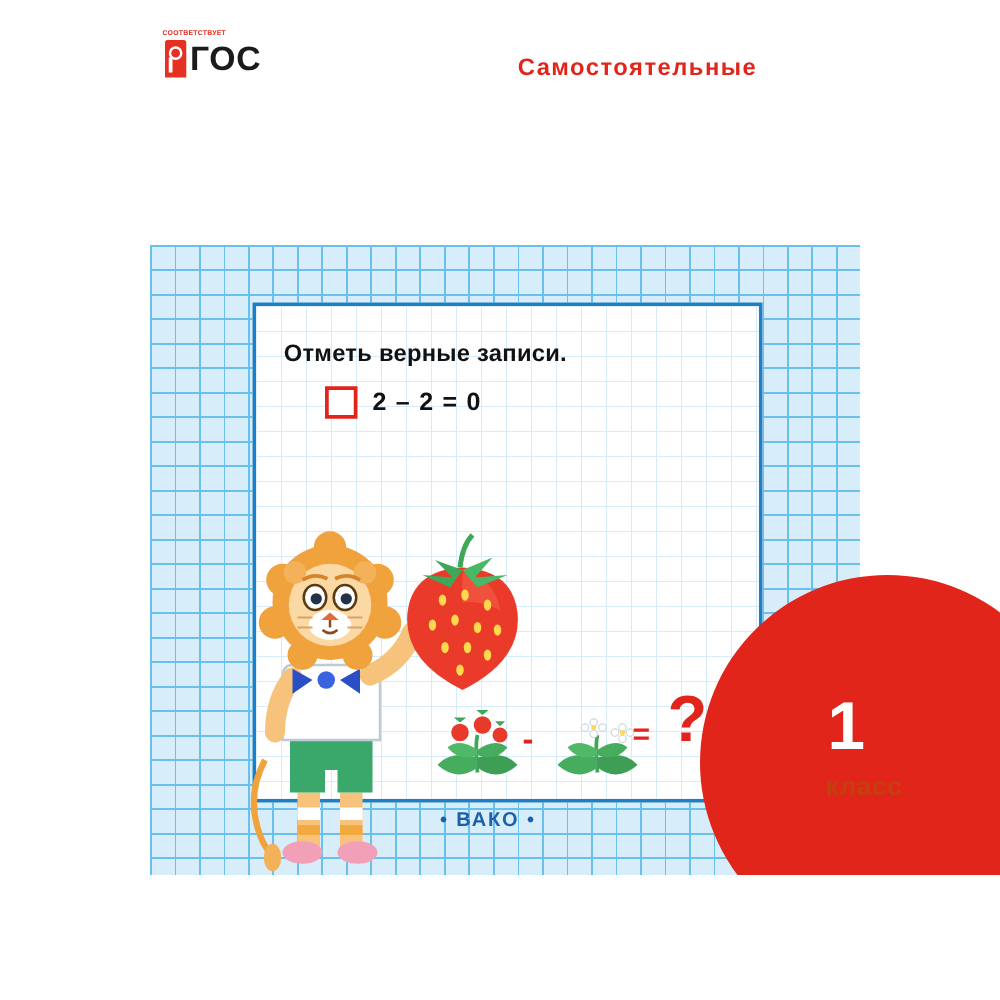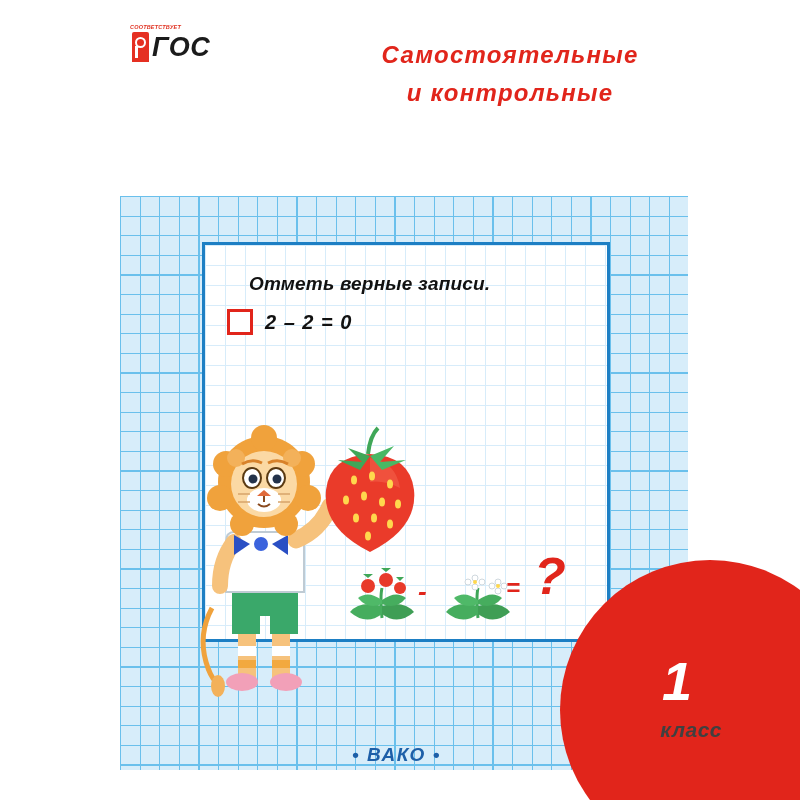--- a/index.html
+++ b/index.html
@@ -9,24 +9,23 @@
   }
   body {
     width: 800px;
     height: 800px;
     font-family: "Liberation Sans", sans-serif;
     overflow: hidden;
   }
   .cover {
     position: relative;
     width: 800px;
-    height: 800px;
+    height: 700px;
     background: #ffffff;
     overflow: hidden;
-    font-style: italic;
   }
 
   
   .gost-badge {
     position: absolute;
     left: 128px;
     top: 18px;
     width: 104px;
     height: 56px;
   }
@@ -85,21 +84,21 @@
   .title-block {
     position: absolute;
     left: 250px;
     top: 36px;
     width: 520px;
     text-align: center;
   }
   .title-line {
     color: #e1251b;
     font-weight: bold;
-    font-size: 24px;
+    font-size: 19px;
     letter-spacing: 1.2px;
     line-height: 38px;
     white-space: nowrap;
   }
 
   
   .grid-panel {
     position: absolute;
     left: 120px;
     top: 196px;
@@ -138,31 +137,31 @@
       #ffffff;
   }
   .task-text {
     position: absolute;
     left: 22px;
     top: 28px;
     font-size: 19px;
     font-weight: bold;
     color: #111111;
     letter-spacing: 0.2px;
-    margin-left: 22px;
   }
   .expr-grid {
     position: absolute;
     left: 22px;
     top: 64px;
     width: 370px;
   }
   .expr-row {
     display: flex;
     margin-bottom: 12px;
+    margin-left: 33px;
   }
   .expr-cell {
     display: flex;
     align-items: center;
     width: 186px;
   }
   .checkbox {
     width: 26px;
     height: 26px;
     border: 3px solid #e1251b;
@@ -247,51 +246,50 @@
     bottom: 92px;
     color: #ffffff;
     font-size: 54px;
     font-weight: bold;
     line-height: 54px;
   }
   .grade-word {
     position: absolute;
     right: 78px;
     bottom: 58px;
-    color: #404040;
+    color: #c2410c;
     font-size: 21px;
     font-weight: bold;
     letter-spacing: 0.5px;
   }
 
   
   .publisher {
     position: absolute;
     left: 352px;
     bottom: 34px;
-    font-size: 19px;
+    font-size: 16px;
     font-weight: bold;
     color: #1d5fa8;
     letter-spacing: 1.5px;
   }
 </style>
 </head>
 <body>
 
 <div class="cover">
 
   <div class="gost-badge">
     <div class="gost-sub">СООТВЕТСТВУЕТ</div>
     <div class="gost-flag"></div>
     <div class="gost-text">ГОС</div>
   </div>
 
   <div class="title-block">
     <div class="title-line">Самостоятельные</div>
-    <div class="title-line">и  контрольные</div>
   </div>
 
   <div class="grid-panel"></div>
 
   <div class="worksheet">
     <div class="ws-inner"></div>
     <div class="task-text">Отметь верные записи.</div>
     <div class="expr-grid">
       <div class="expr-row">
         <div class="expr-cell">

